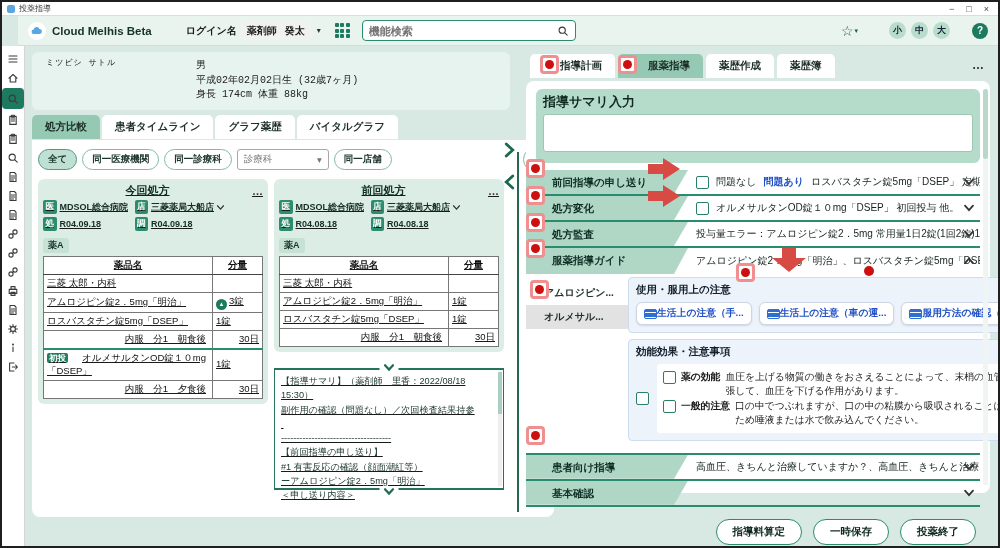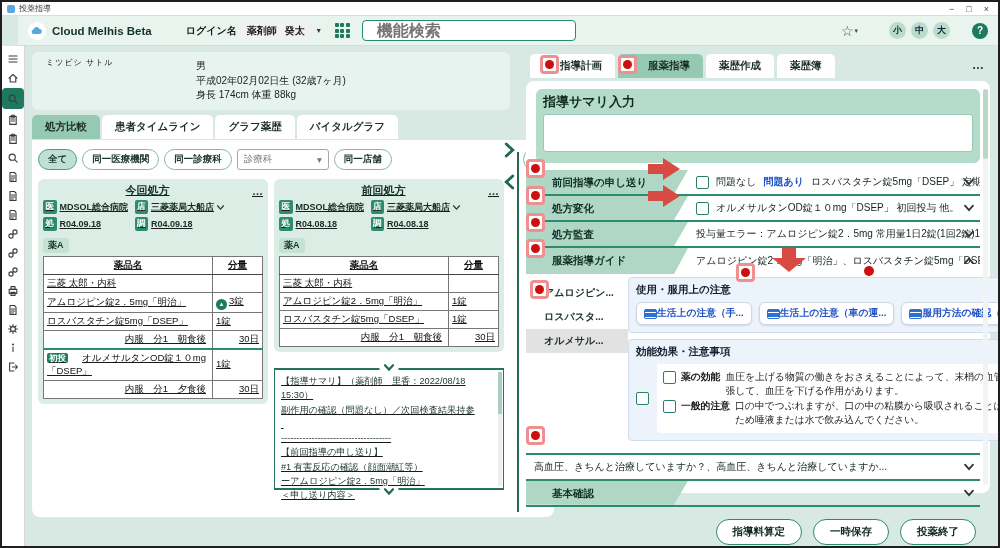--- a/index.html
+++ b/index.html
@@ -17,37 +17,37 @@
   
   .appheader { position:absolute; left:16px; top:14px; right:0; height:30px; background:#e9f4ef; border-bottom:1px solid #cfe0d8; display:flex; align-items:center; padding:0 10px; }
   .logo-circle { width:18px; height:18px; background:#fff; border-radius:50%; display:flex; align-items:center; justify-content:center; margin-right:6px; flex:none; }
   .app-name { font-size:11.5px; font-weight:bold; color:#15332a; margin-right:34px; }
   .login-label { font-size:10px; font-weight:bold; margin-right:4px; }
   .login-box { background:#f1f1f1; border-radius:2px; padding:2px 6px; font-size:10px; font-weight:bold; display:flex; gap:8px; }
   .login-caret { font-size:8px; color:#333; margin:0 14px 0 6px; align-self:center; }
   .grid-icon { width:15px; height:15px; display:grid; grid-template-columns:repeat(3,1fr); gap:1.5px; margin-right:12px; flex:none; }
   .grid-icon i { background:#1d7a5f; border-radius:1px; }
   .searchbox { width:214px; height:21px; background:#fff; border:1.5px solid #2a8b6e; border-radius:4px; display:flex; align-items:center; padding:0 6px; }
-  .searchbox input { flex:1; border:none; outline:none; font-size:16px; font-weight:bold; color:#1c4f3f; background:transparent; font-family:inherit;margin-left:8px; }
+  .searchbox input { flex:1; border:none; outline:none; font-size:11px; font-weight:bold; color:#1c4f3f; background:transparent; font-family:inherit; }
   .hdr-spacer { flex:1; }
   .star-wrap { font-size:14px; color:#1d5c49; display:flex; align-items:center; margin-right:26px; }
   .star-wrap .sc { font-size:7px; margin-left:1px; }
   .fs-circle { width:17px; height:17px; border-radius:50%; background:#b9dccd; font-size:9px; font-weight:bold; color:#123; display:flex; align-items:center; justify-content:center; margin-left:5px; }
   .help-circle { width:16px; height:16px; border-radius:50%; background:#1d7a5f; color:#fff; font-size:10px; font-weight:bold; display:flex; align-items:center; justify-content:center; margin-left:22px; }
 
   
   .sidebar { position:absolute; left:0; top:44px; bottom:0; width:23px; background:#fff; border-right:1px solid #d6d6d6; display:flex; flex-direction:column; align-items:center; padding-top:3px; }
   .sb-item { width:20px; height:19px; display:flex; align-items:center; justify-content:center; color:#3a3a3a; }
   .sb-item svg { width:12px; height:12px; }
   .sb-item.active { background:#1d7a5f; border-radius:4px; width:22px; height:21px; margin:1px 0; }
   .sb-item.active svg { stroke:#fff; }
   .icon-stroke { stroke:#3a3a3a; fill:none; stroke-width:1.1; stroke-linecap:round; stroke-linejoin:round; }
 
   
-  .patient-card { position:absolute; left:30px; top:50px; width:478px; height:58px; background:#e7f3ee; border-radius:6px; padding:5px 14px; display:flex; }
+  .patient-card { position:absolute; left:30px; top:50px; width:478px; height:58px; background:#e7f3ee; border-radius:6px; padding:5px 14px; display:flex;font-family:Liberation Mono, monospace; }
   .p-namecol { width:150px; }
   .p-kana { font-size:8px; letter-spacing:1px; color:#222; }
   .p-name { font-size:21px; font-weight:bold; letter-spacing:2px; color:#111; }
   .p-info { font-size:10px; line-height:1.45; padding-top:2px; color:#222; }
 
   .ltabs { position:absolute; left:30px; top:113px; display:flex; gap:2px; }
   .tab { background:#fff; border-radius:5px 5px 0 0; padding:5px 13px 5px; font-size:10.5px; font-weight:bold; color:#1c2e27; }
   .tab.active { background:#96c9b4; }
 
   .lcard { position:absolute; left:30px; top:138px; width:522px; height:377px; background:#fff; border-radius:0 8px 8px 8px; padding:7px 6px; }
@@ -563,21 +563,20 @@
           <span>アムロジピン錠2．5mg「明治」、ロスバスタチン錠5mg「DSEP」、オ...</span>
         </span>
       <span class="acc-chev"><svg width="12" height="9">
             <use href="#c-up" style="stroke:#333;stroke-width:1.8"></use>
           </svg></span>
     </div>
 
     <div class="guide-body">
       <div class="drug-list">
         <div class="drug-item">アムロジピン...</div>
-        <div class="drug-item">ロスバスタ...</div>
         <div class="drug-item selected">オルメサル...</div>
       </div>
       <div class="guide-main">
         <div class="bluebox">
           <div class="bluebox-title">使用・服用上の注意</div>
           <div class="gbtn-row">
             <span class="gbtn">
                 <span class="gbadge"></span>
                 <span>生活上の注意（手...</span>
               </span>
@@ -606,20 +605,21 @@
                 <span class="effect-label">一般的注意</span>
                 <span class="effect-text">口の中でつぶれますが、口の中の粘膜から吸収されることはないため唾液または水で飲み込んでください。</span>
               </div>
             </div>
           </div>
         </div>
       </div>
     </div>
 
     <div class="acc">
+      <span class="acc-label">患者向け指導</span>
       <span class="acc-content">
           <span>高血圧、きちんと治療していますか？、高血圧、きちんと治療していますか...</span>
         </span>
       <span class="acc-chev"><svg width="12" height="9">
             <use href="#c-down" style="stroke:#333;stroke-width:1.8"></use>
           </svg></span>
     </div>
 
     <div class="acc">
       <span class="acc-label">基本確認</span>

